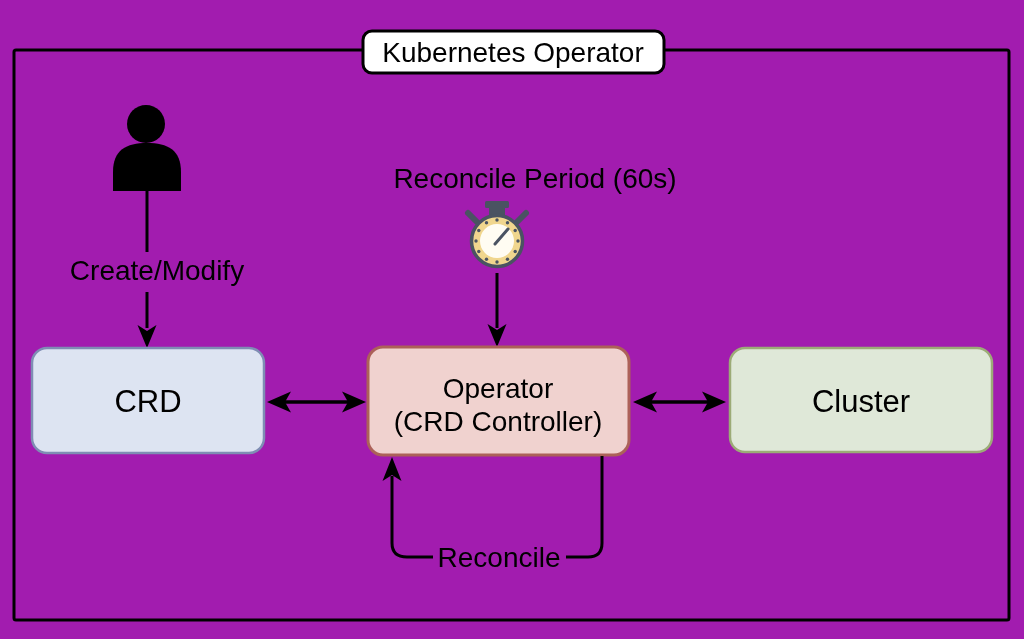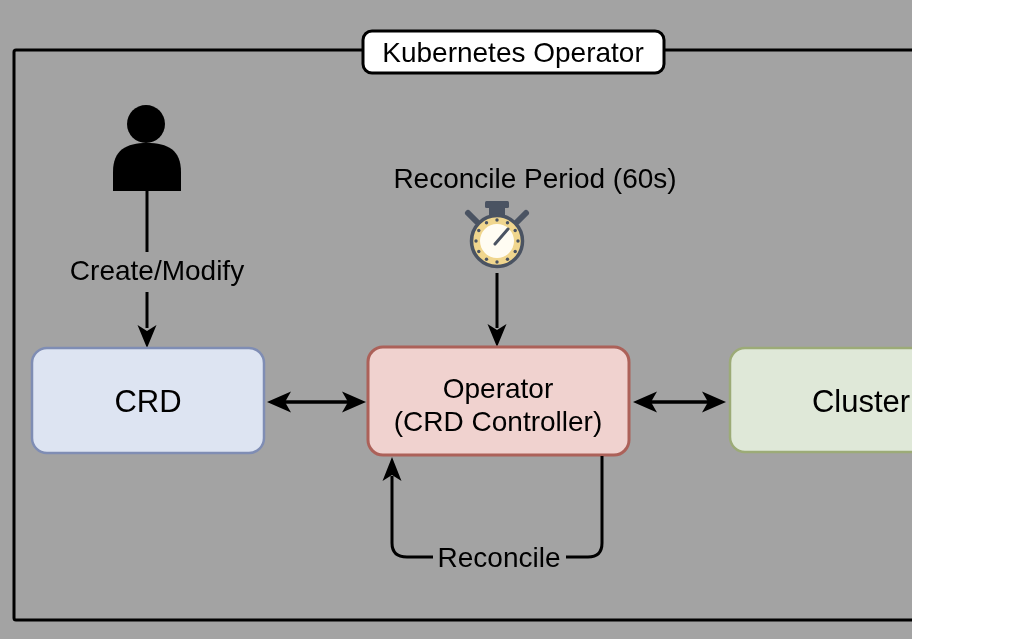--- a/index.html
+++ b/index.html
@@ -1,19 +1,19 @@
 <!DOCTYPE html>
 <html><head>
 <meta charset="utf-8">
 <style>
   html,body{margin:0;padding:0;background:#ffffff;}
   .canvas{
     position:relative;
-    width:912px;height:639px;
-    background:#a3a3a3;
+    width:1024px;height:639px;
+    background:#a21caf;
     font-family:"Liberation Sans", sans-serif;
     overflow:hidden;
   }
   svg{display:block;}
   text{
     fill:#000000;
     font-family:"Liberation Sans", sans-serif;
   }
   .node-label{font-size:31px;}
   .edge-label{font-size:28px;}

